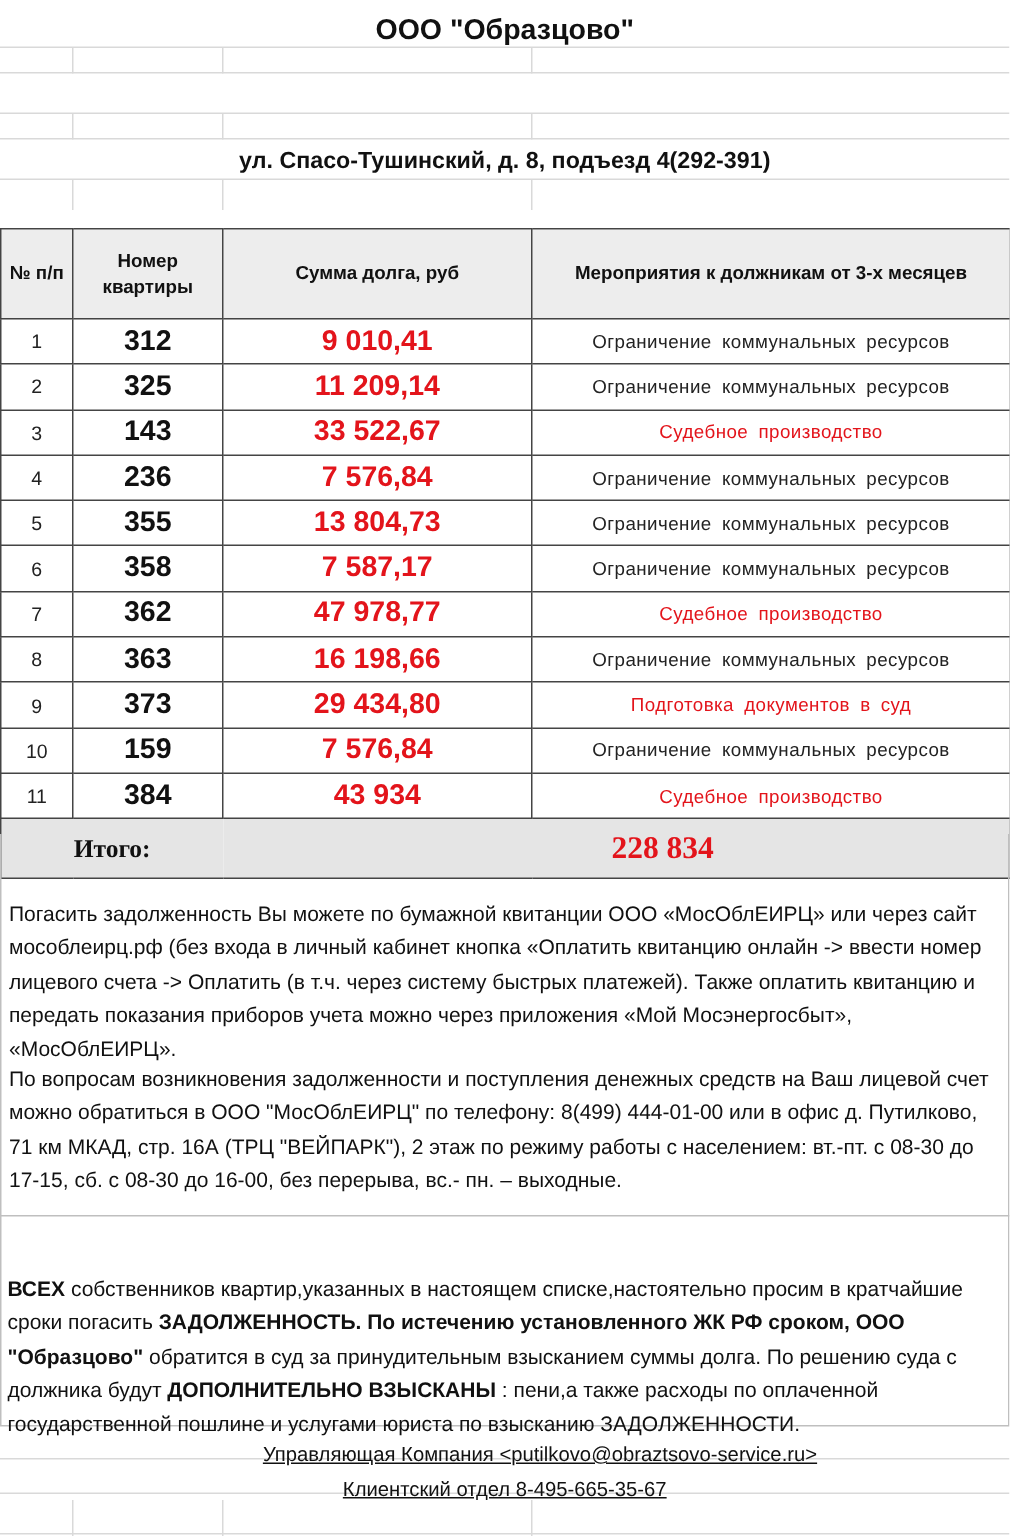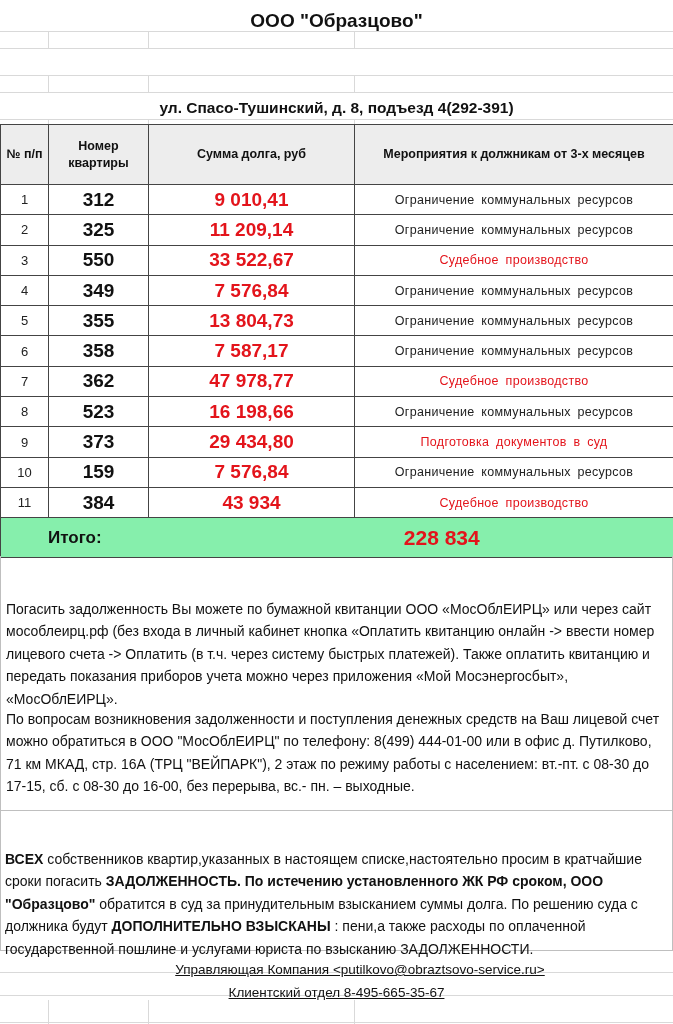--- a/index.html
+++ b/index.html
@@ -11,30 +11,30 @@
   
   .gridrow { position: absolute; left: 0; width: 673px; border-bottom: 1px solid #d9d9d9; }
   .vline { position: absolute; width: 1px; background: #d9d9d9; }
 
   .title { position: absolute; left: 0; width: 673px; text-align: center; font-weight: bold; }
   .t1 { top: 6px; height: 30px; font-size: 19px; line-height: 30px; color: #111; }
   .t2 { top: 50px; height: 26px; font-size: 15.5px; line-height: 26px; color: #e3141b; }
   .t3 { top: 94px; height: 28px; font-size: 15.5px; line-height: 28px; color: #111; }
 
   
-  .tbl { position: absolute; left: 0; top: 124px; width: 673px; border-collapse: collapse; table-layout: fixed; padding-left: 43px; }
+  .tbl { position: absolute; left: 0; top: 152px; width: 673px; border-collapse: collapse; table-layout: fixed; padding-left: 43px; }
   .tbl td, .tbl th { border: 1px solid #444; text-align: center; vertical-align: middle; }
   .tbl th { background: #ededed; font-size: 12.5px; font-weight: bold; height: 60px; line-height: 17px; color: #111; }
   .tbl td { height: 30.3px; }
   .c-no { font-size: 13px; color: #222; }
   .c-apt { font-size: 19px; font-weight: bold; color: #111; }
   .c-sum { font-size: 19px; font-weight: bold; color: #e3141b; }
   .c-act { font-size: 12.5px; color: #222; letter-spacing: 0.3px; word-spacing: 3px; }
   .c-act.red { color: #e3141b; }
-  .total-row td { background: #86efac; height: 40px; }
+  .total-row td { background: #e5e5e5; height: 40px; font-family: Liberation Serif, serif; }
   .total-label { font-size: 17px; font-weight: bold; text-align: center !important; color: #111; }
   .total-value { font-size: 21px; font-weight: bold; color: #e3141b; text-align: right; padding-left: 62px; }
 
   .para { position: absolute; left: 6px; width: 662px; font-size: 14px; line-height: 22.4px; color: #111; margin-top: 36px; }
   .p1 { top: 562px; }
   .p2 { top: 672px; }
   .p3 { top: 812px; left: 5px; }
   .p3 b { font-weight: bold; text-align: right; }
 
   .box-line { position: absolute; left: 0; width: 673px; height: 1px; background: #bfbfbf; }
@@ -93,27 +93,27 @@
           <td class="c-act">Ограничение  коммунальных  ресурсов</td>
         </tr>
         <tr>
           <td class="c-no">2</td>
           <td class="c-apt">325</td>
           <td class="c-sum">11 209,14</td>
           <td class="c-act">Ограничение  коммунальных  ресурсов</td>
         </tr>
         <tr>
           <td class="c-no">3</td>
-          <td class="c-apt">550</td>
+          <td class="c-apt">143</td>
           <td class="c-sum">33 522,67</td>
           <td class="c-act red">Судебное производство</td>
         </tr>
         <tr>
           <td class="c-no">4</td>
-          <td class="c-apt">349</td>
+          <td class="c-apt">236</td>
           <td class="c-sum">7 576,84</td>
           <td class="c-act">Ограничение  коммунальных  ресурсов</td>
         </tr>
         <tr>
           <td class="c-no">5</td>
           <td class="c-apt">355</td>
           <td class="c-sum">13 804,73</td>
           <td class="c-act">Ограничение  коммунальных  ресурсов</td>
         </tr>
         <tr>
@@ -123,21 +123,21 @@
           <td class="c-act">Ограничение  коммунальных  ресурсов</td>
         </tr>
         <tr>
           <td class="c-no">7</td>
           <td class="c-apt">362</td>
           <td class="c-sum">47 978,77</td>
           <td class="c-act red">Судебное производство</td>
         </tr>
         <tr>
           <td class="c-no">8</td>
-          <td class="c-apt">523</td>
+          <td class="c-apt">363</td>
           <td class="c-sum">16 198,66</td>
           <td class="c-act">Ограничение  коммунальных  ресурсов</td>
         </tr>
         <tr>
           <td class="c-no">9</td>
           <td class="c-apt">373</td>
           <td class="c-sum">29 434,80</td>
           <td class="c-act red">Подготовка  документов   в суд</td>
         </tr>
         <tr>

